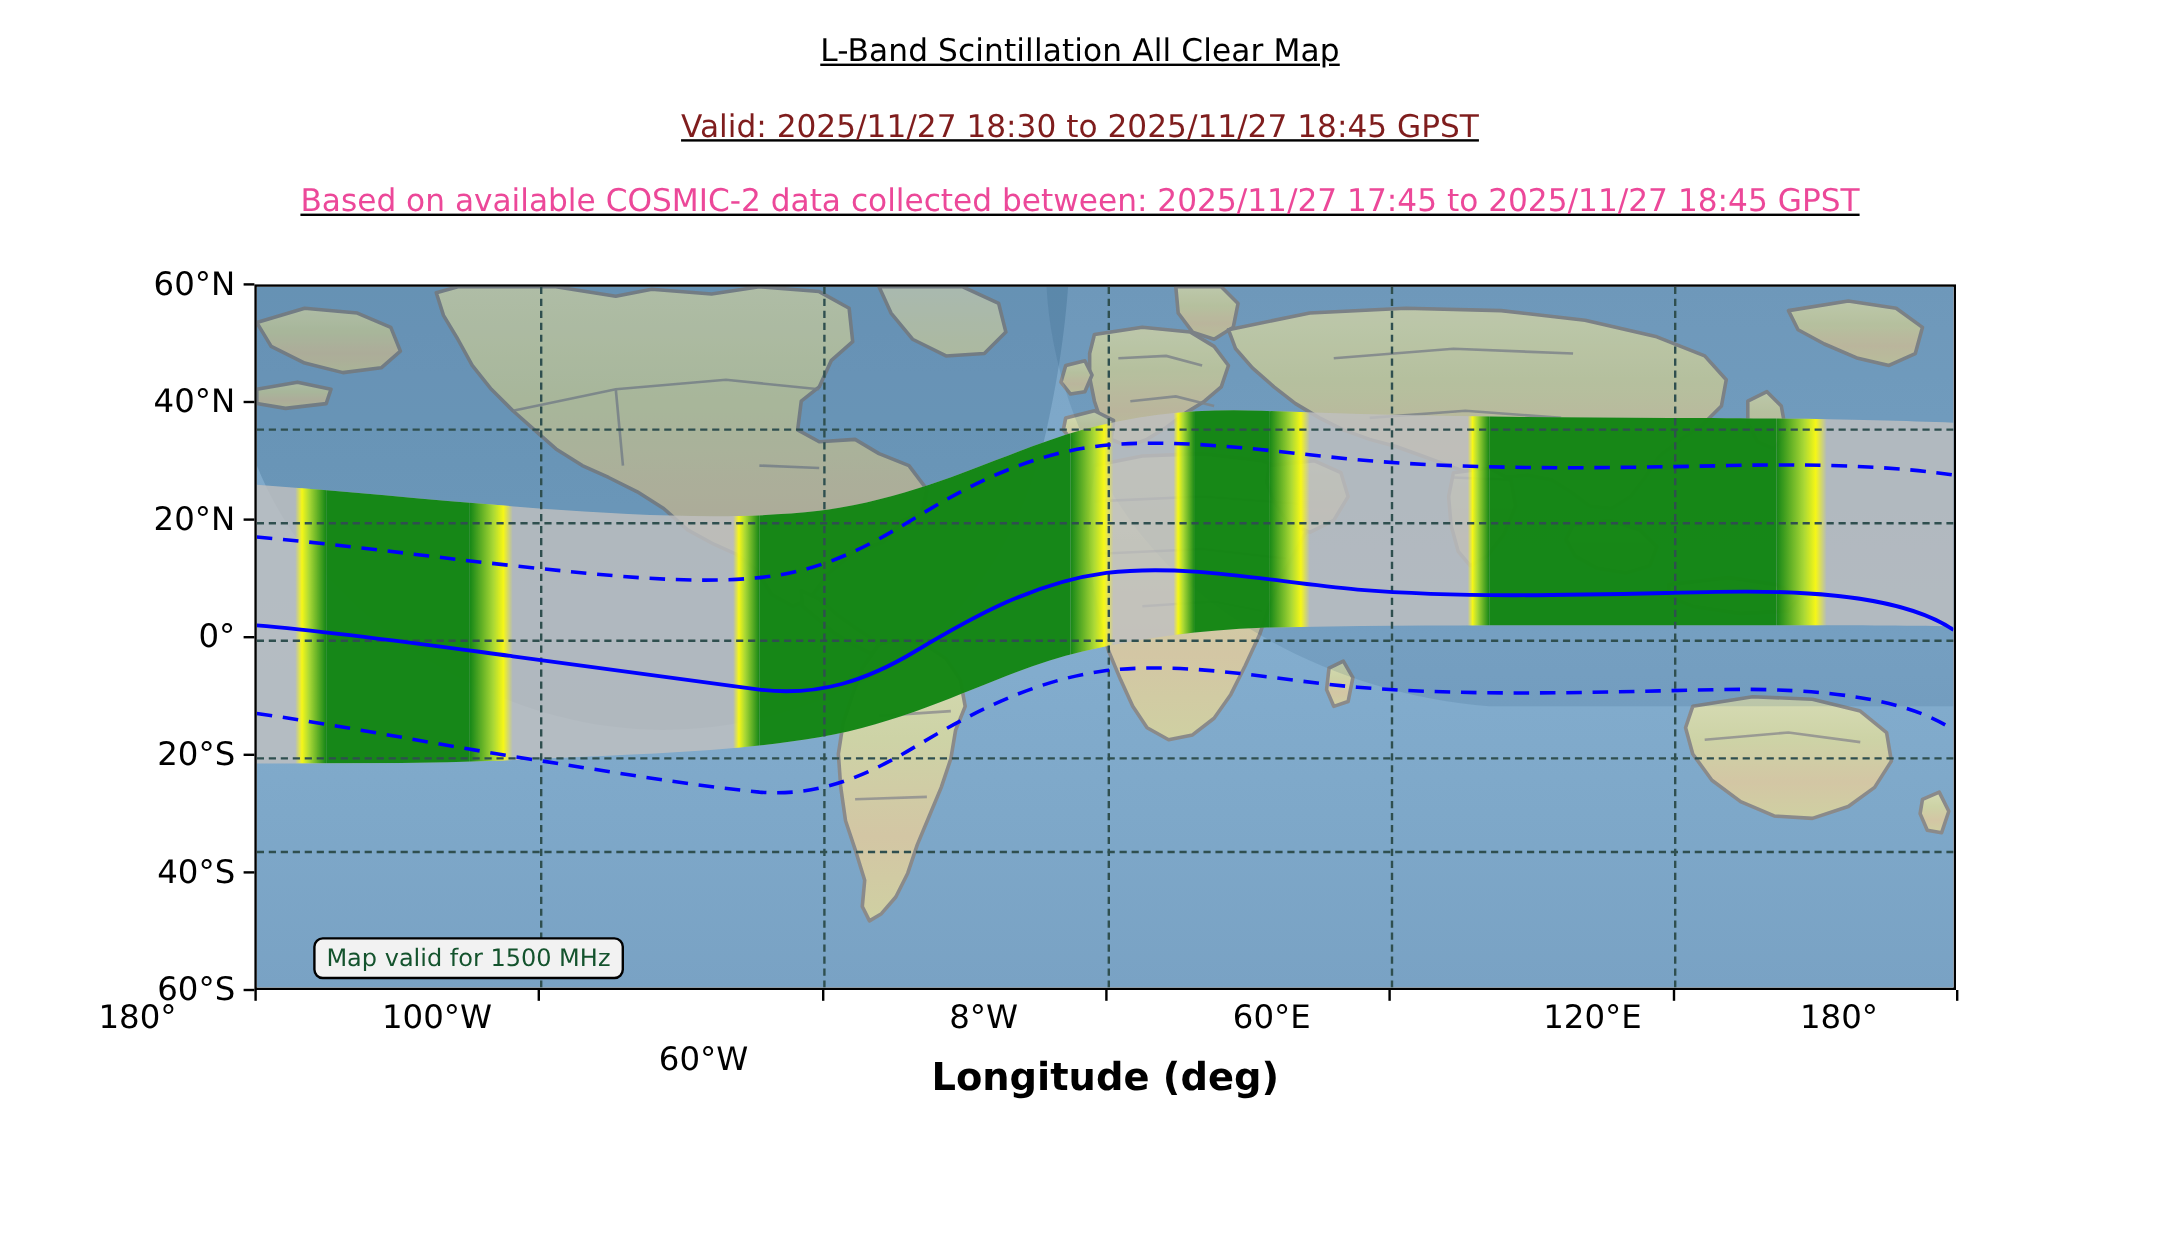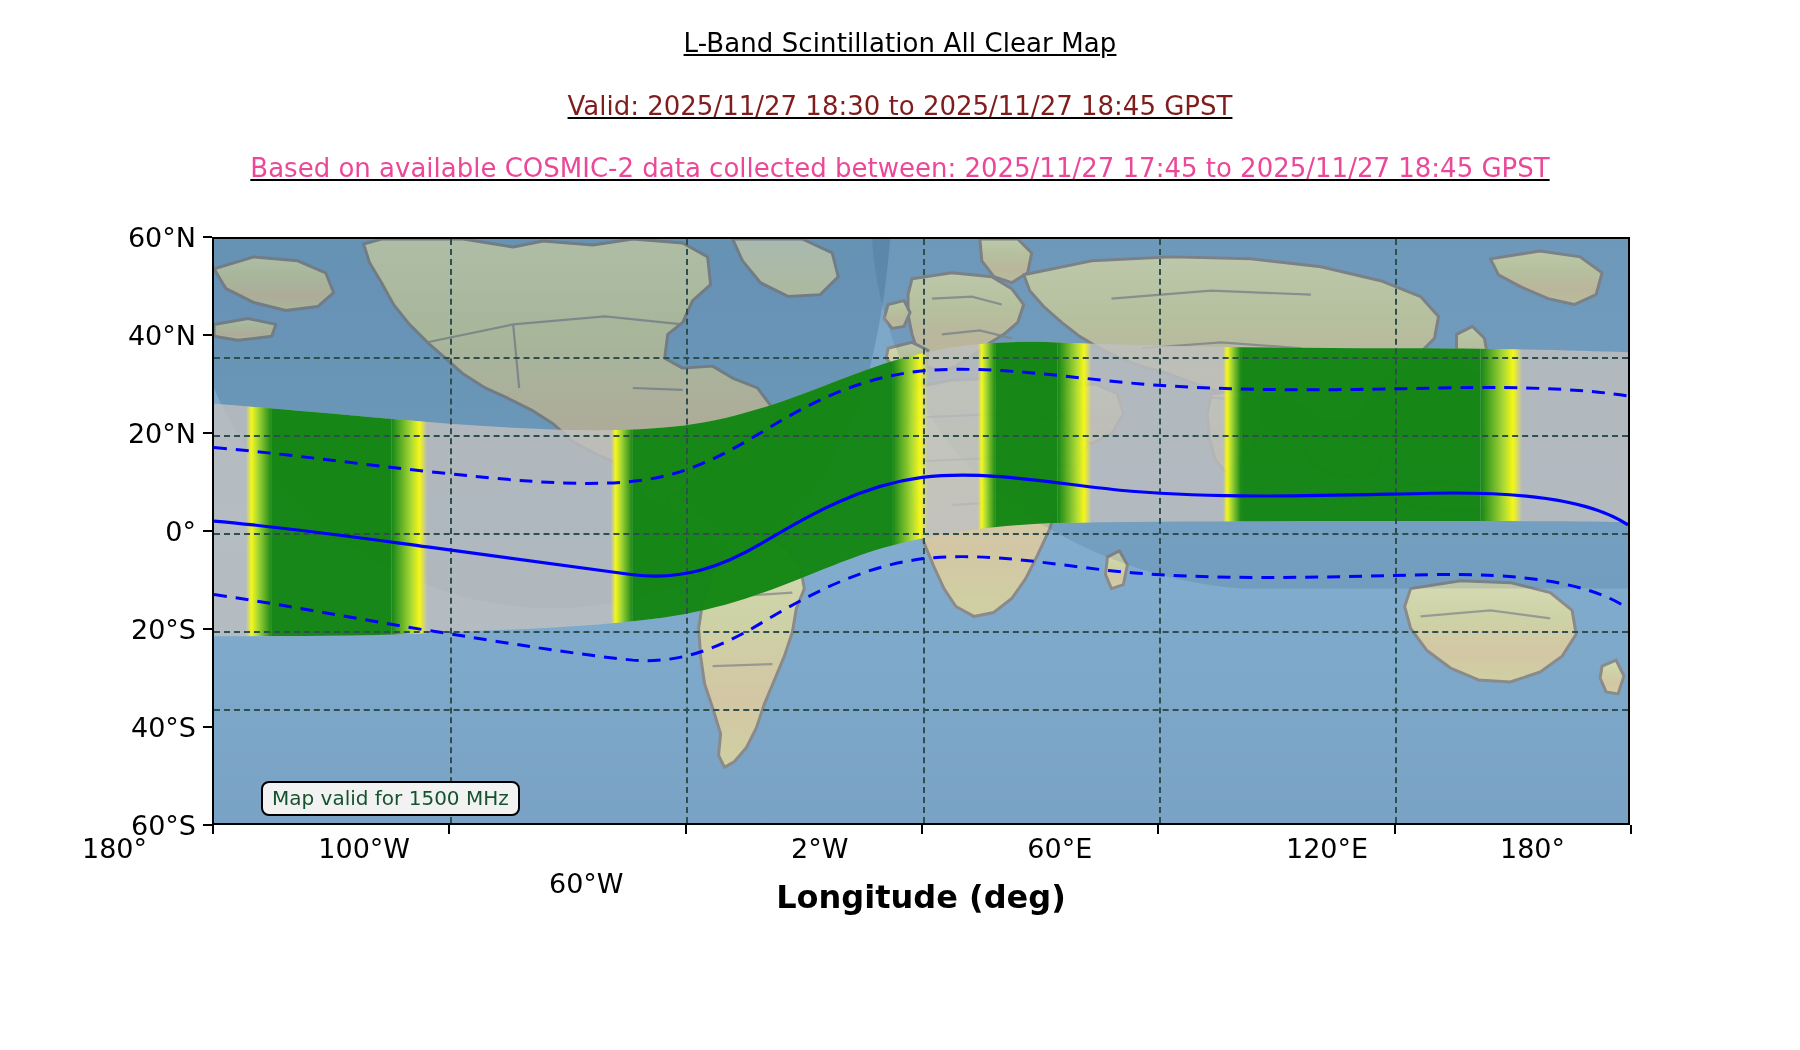--- a/index.html
+++ b/index.html
@@ -366,21 +366,21 @@
     <div class="ytick" style="right: 1604px; top: 825px;">60°S</div>
     <div class="ytick-mark" style="left: 203px; top: 825px; position: absolute;"></div>
   </div>
 <div id="xtick-layer">
     <div class="xtick" style="left: 212px;">180°</div>
     <div class="xtick-mark" style="position: absolute; left: 212px; top: 825px;"></div>
     <div class="xtick" style="left: 448.333px;">100°W</div>
     <div class="xtick-mark" style="position: absolute; left: 448.333px; top: 825px;"></div>
     <div class="xtick" style="left: 679px; margin-top: 35px;">60°W</div>
     <div class="xtick-mark" style="position: absolute; left: 684.667px; top: 825px;"></div>
-    <div class="xtick" style="left: 921px;">2°W</div>
+    <div class="xtick" style="left: 921px;">8°W</div>
     <div class="xtick-mark" style="position: absolute; left: 921px; top: 825px;"></div>
     <div class="xtick" style="left: 1157.33px;">60°E</div>
     <div class="xtick-mark" style="position: absolute; left: 1157.33px; top: 825px;"></div>
     <div class="xtick" style="left: 1416px;">120°E</div>
     <div class="xtick-mark" style="position: absolute; left: 1393.67px; top: 825px;"></div>
     <div class="xtick" style="left: 1630px;">180°</div>
     <div class="xtick-mark" style="position: absolute; left: 1630px; top: 825px;"></div>
   </div>
 
 </body></html>

